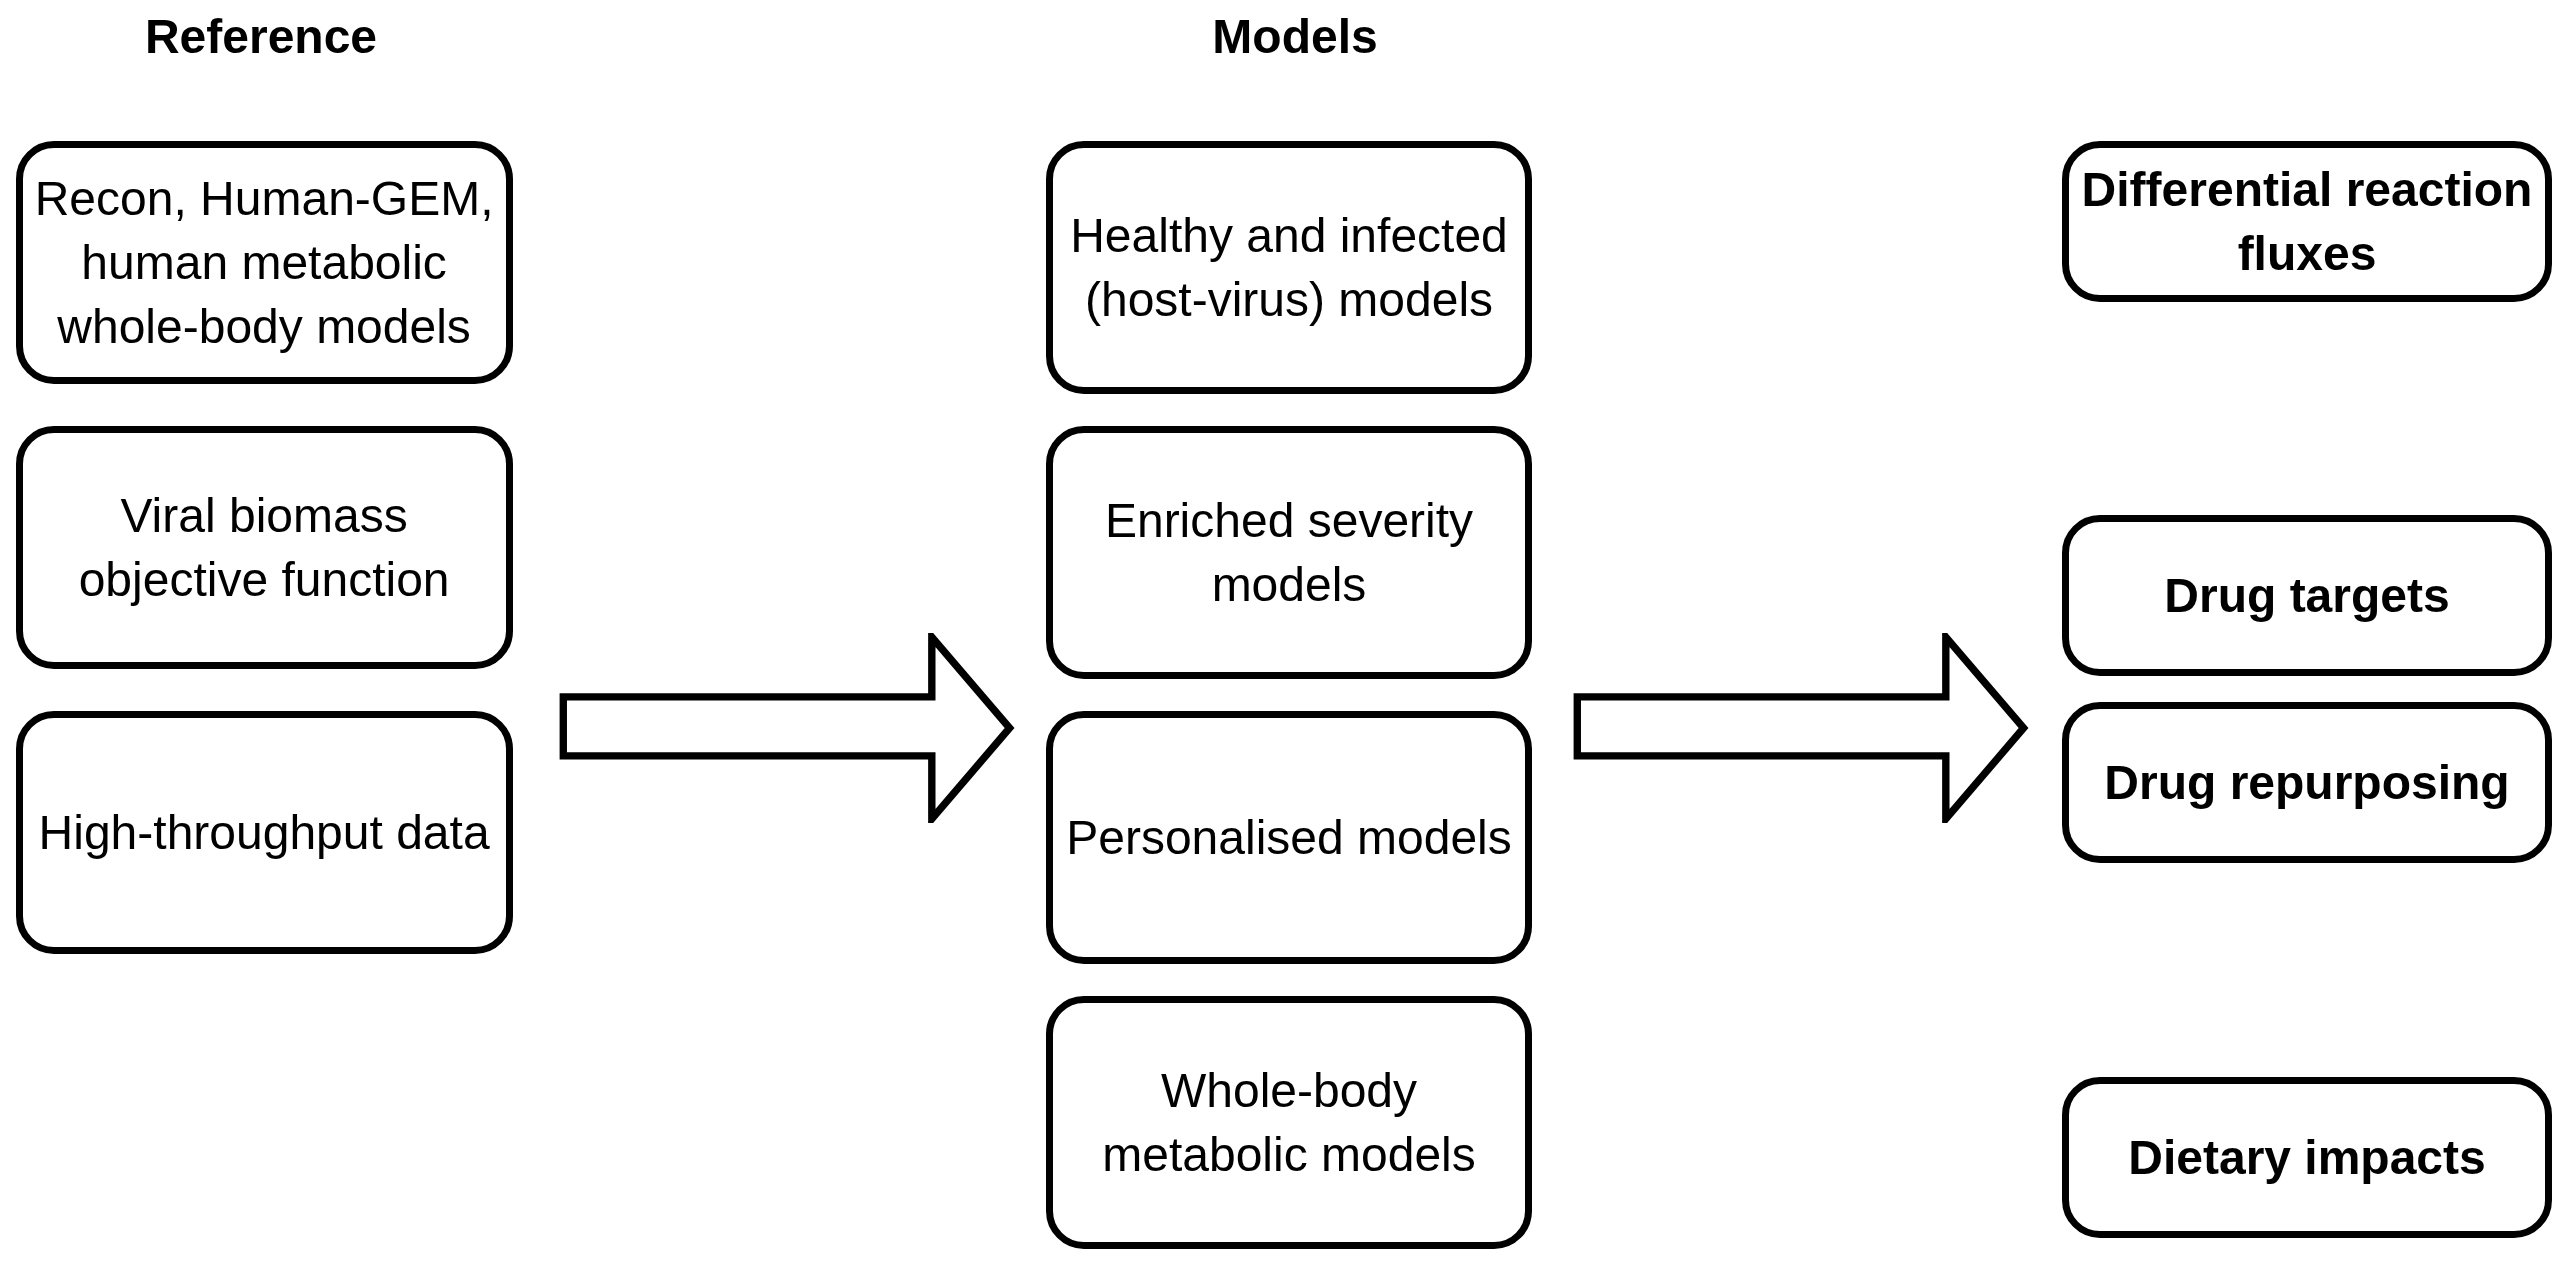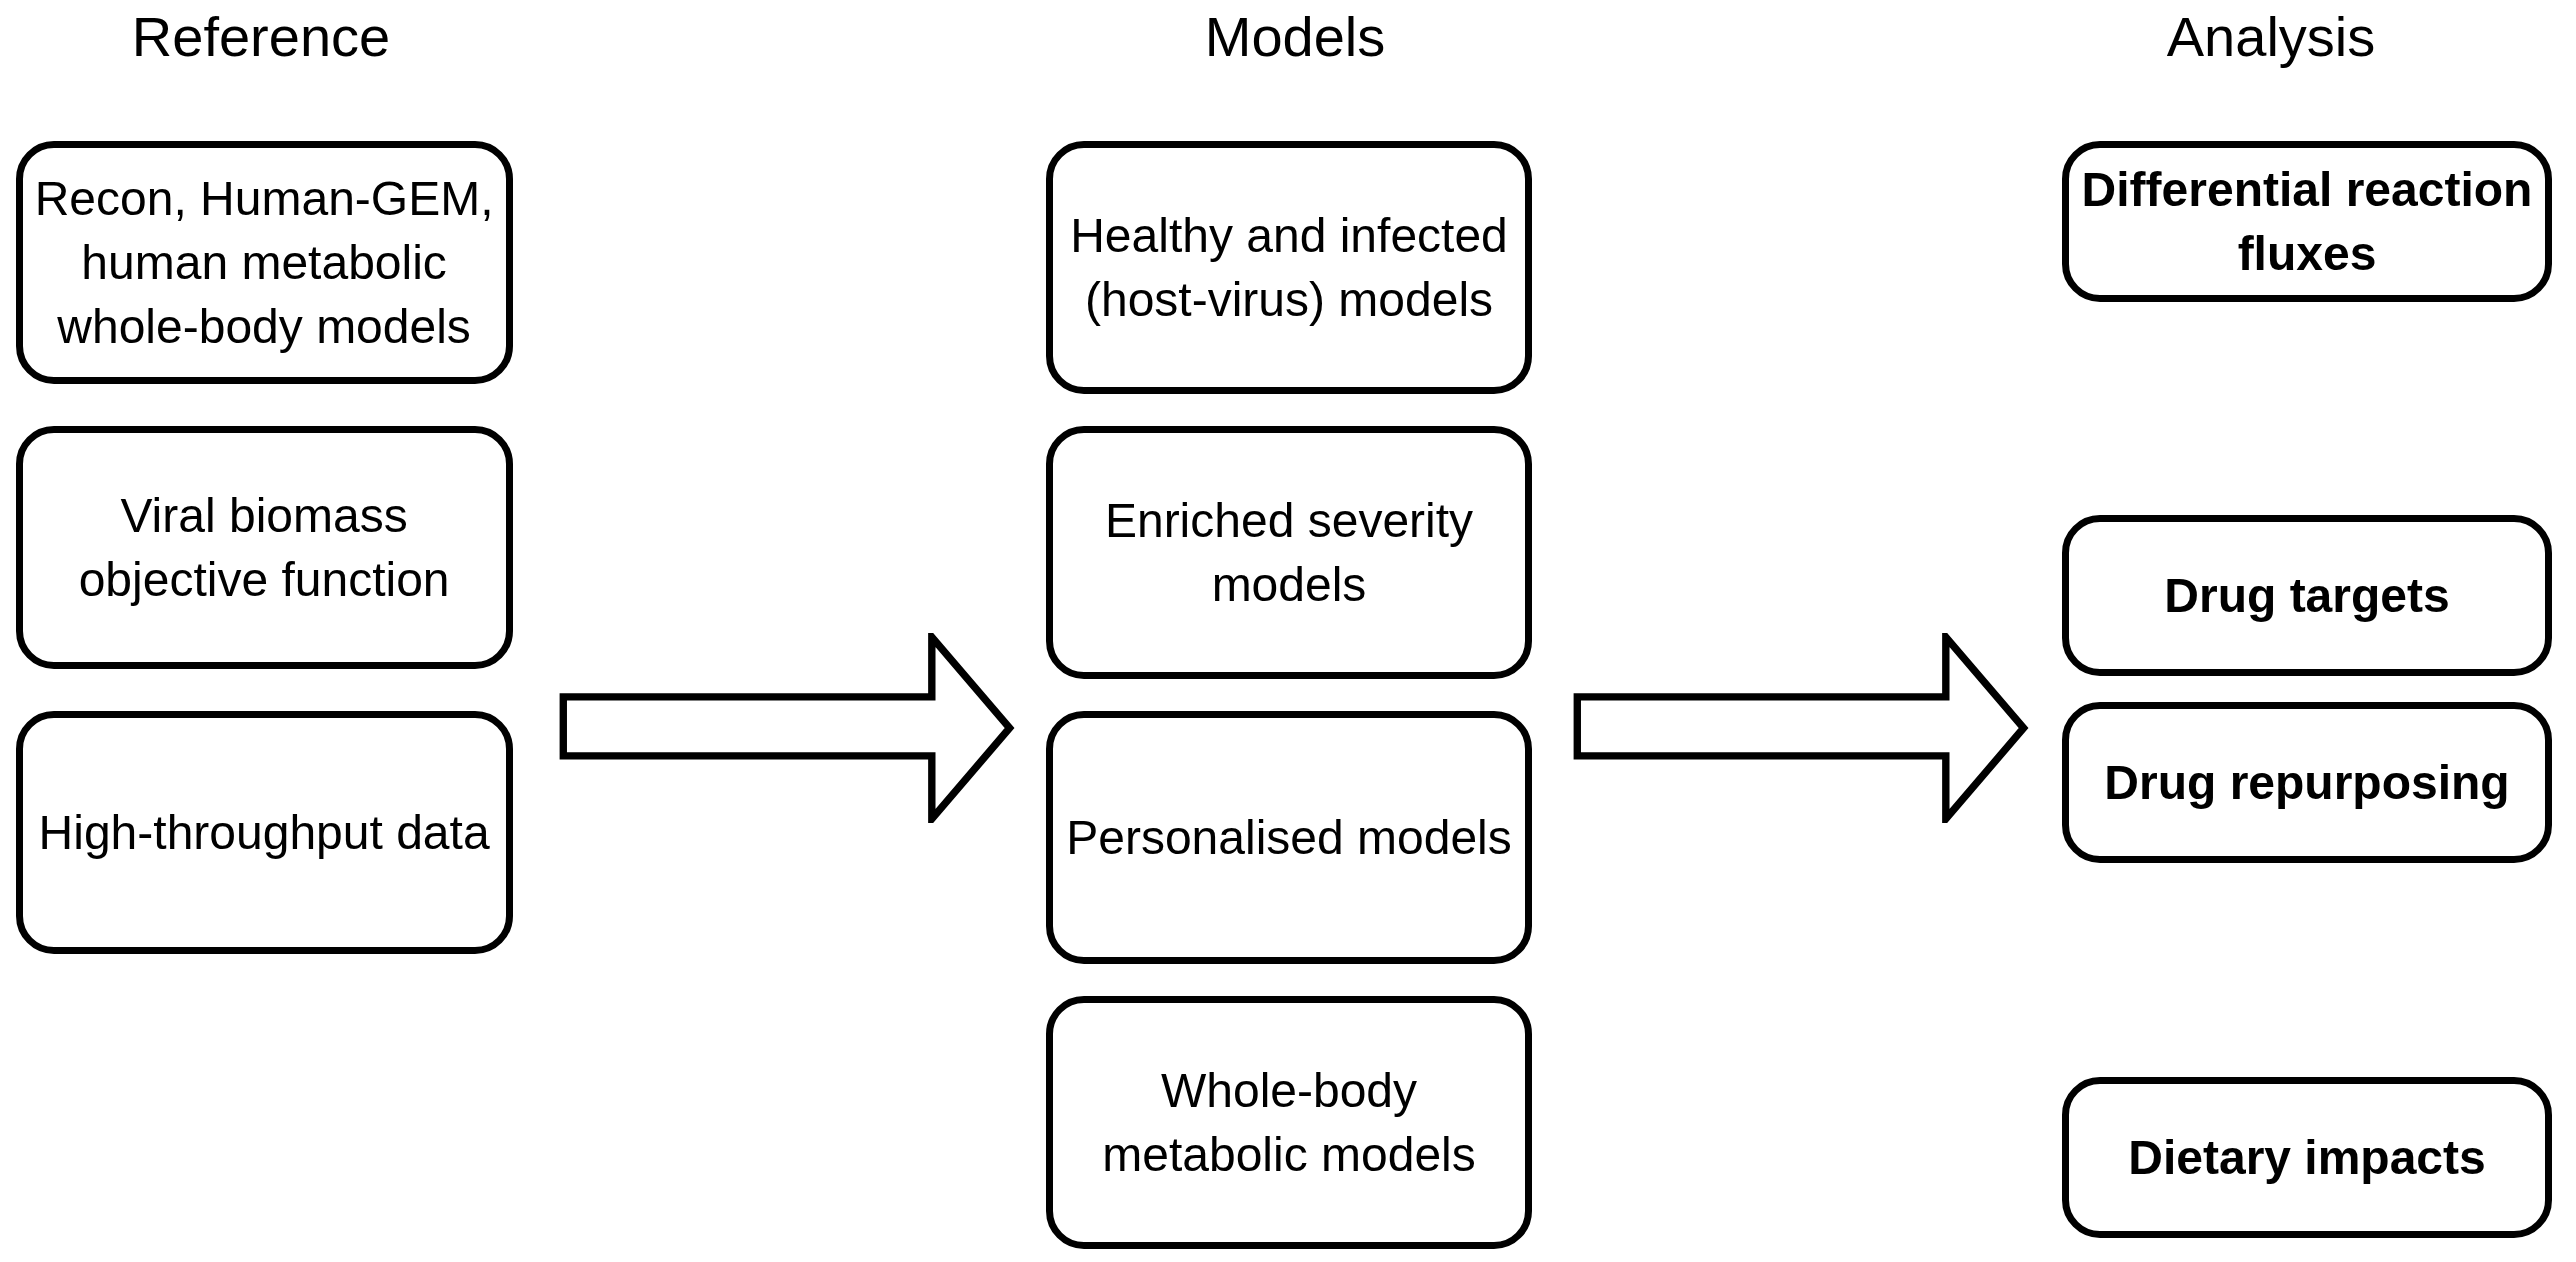--- a/index.html
+++ b/index.html
@@ -17,22 +17,22 @@
     overflow: hidden;
   }
   .col-header {
     position: absolute;
     top: 0;
     height: 72px;
     transform: translateX(-50%);
     display: flex;
     align-items: center;
     justify-content: center;
-    font-size: 56px;
-    font-weight: normal;
+    font-size: 48px;
+    font-weight: bold;
     white-space: nowrap;
   }
   .box {
     position: absolute;
     box-sizing: border-box;
     border: 7.4px solid #000000;
     border-radius: 38px;
     background: #ffffff;
     display: flex;
     align-items: center;
@@ -50,21 +50,20 @@
     top: 633px;
   }
 </style>
 </head>
 <body>
 
 <div class="canvas">
 
   <div class="col-header" style="left:261px">Reference</div>
   <div class="col-header" style="left:1295px">Models</div>
-  <div class="col-header" style="left:2271px">Analysis</div>
 
   <div class="box c1" style="top:141px">Recon, Human-GEM,
 human metabolic
 whole-body models</div>
   <div class="box c1" style="top:426px">Viral biomass
 objective function</div>
   <div class="box c1" style="top:711px">High-throughput data</div>
 
   <svg class="arrow" style="left:559px" width="459" height="190" viewBox="0 0 560 232">
     <polygon points="5,78 455,78 455,5 550,116 455,227 455,150 5,150" fill="#ffffff" stroke="#000000" stroke-width="9" stroke-linejoin="miter" stroke-miterlimit="12"></polygon>

